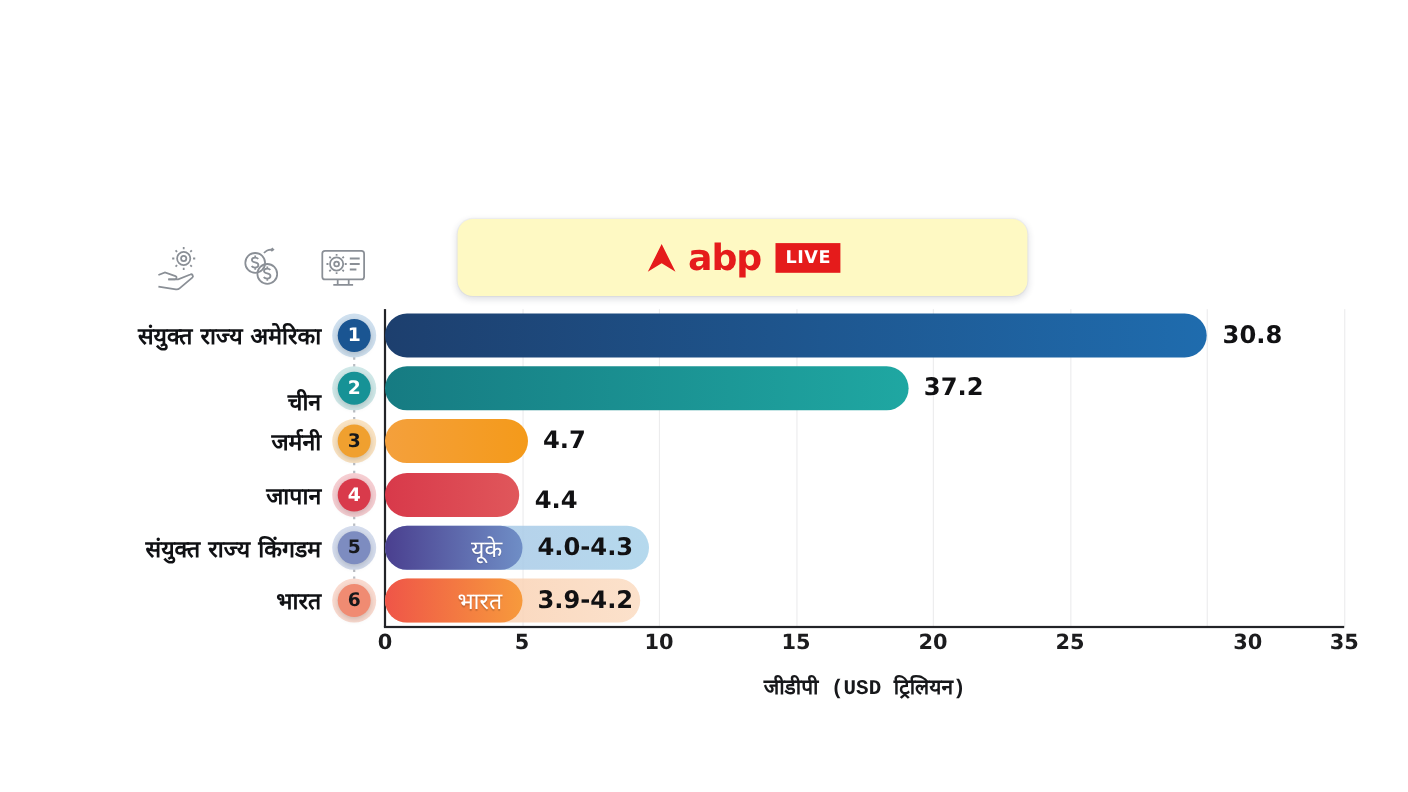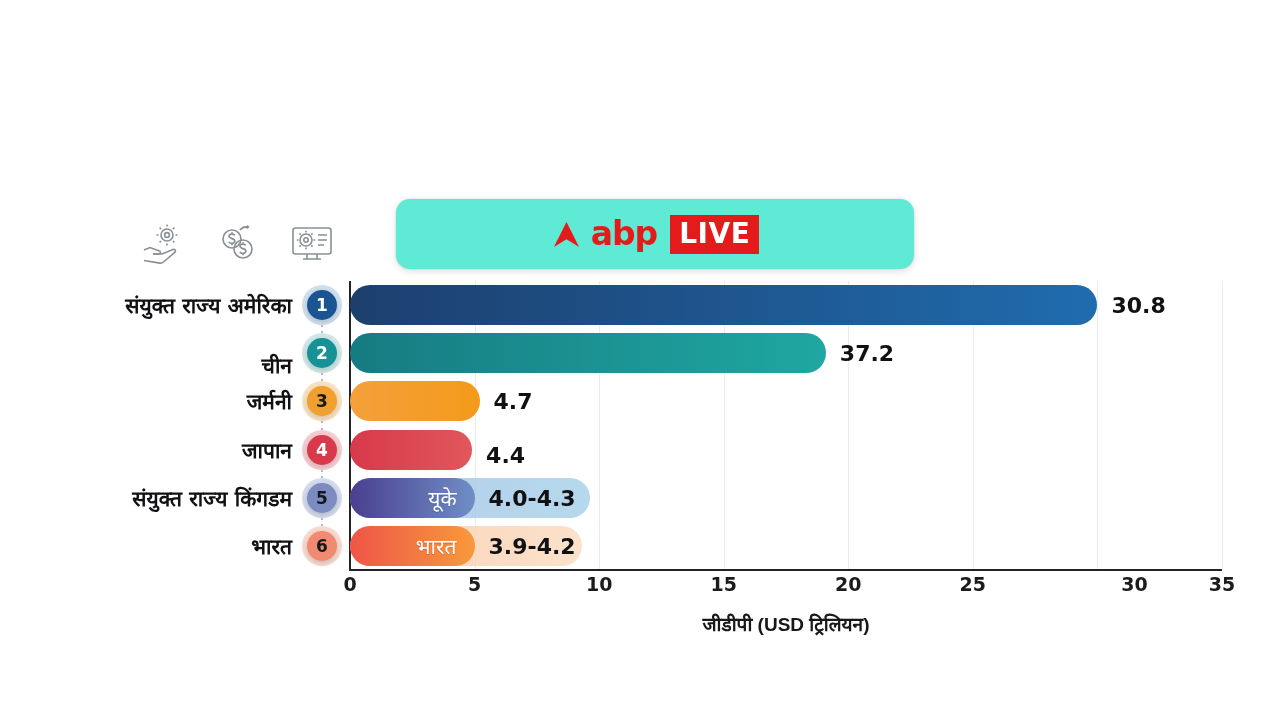--- a/index.html
+++ b/index.html
@@ -25,36 +25,36 @@
   
   .deco{position:absolute;top:219px;left:138px;width:215px;height:48px;}
   .deco .ic{position:absolute;top:0;width:48px;height:48px;color:#8a8f96;}
   .deco .ic svg{display:block;width:100%;height:100%;}
   .ic-1{left:0px;}
   .ic-2{left:76px;}
   .ic-3{left:150px;}
 
   
   .logo-card{
-    position:absolute;left:396px;top:199px;width:518px;height:70px;
-    background:#5eead4;border-radius:14px;
+    position:absolute;left:416px;top:199px;width:518px;height:70px;
+    background:#fef9c3;border-radius:14px;
     box-shadow:0 2px 7px rgba(30,40,60,.16), 0 0 0 1px rgba(0,0,0,.035);
     display:flex;justify-content:center;
   }
   .logo{display:flex;align-items:center;gap:9px;}
   .logo-mark{width:31px;height:31px;position:relative;}
   .logo-mark svg{display:block;width:100%;height:100%;}
   .logo-abp{
     font-size:33px;font-weight:700;color:#e51b1b;line-height:1;
     letter-spacing:-1px;font-family:"DejaVu Sans","Liberation Sans",sans-serif;
     position:relative;top:-1px;
   }
   .logo-live{
     background:#e51b1b;color:#ffffff;
-    font-size:28px;font-weight:700;line-height:1;
+    font-size:16px;font-weight:700;line-height:1;
     padding:5px 9px 6px 9px;letter-spacing:.5px;
     margin-left:4px;
     font-family:"DejaVu Sans","Liberation Sans",sans-serif;
   }
 
   
   
   .plot{
     position:absolute;left:350px;top:281px;width:872px;height:289px;
   }
@@ -68,21 +68,21 @@
     position:absolute;left:-1px;right:0;bottom:-1px;height:2px;background:#222327;
   }
   .tick-label{
     position:absolute;top:292px;transform:translateX(-50%);
     font-size:19px;font-weight:600;color:#1c1c1e;
     font-family:"DejaVu Sans","Liberation Sans",sans-serif;
   }
   .x-axis-title{
     position:absolute;left:0;top:330px;width:872px;text-align:center;
     font-size:19px;font-weight:600;color:#17181b;
-    font-family:Liberation Sans, sans-serif;
+    font-family:Liberation Mono, monospace;
   }
 
   .row{position:absolute;left:0;height:48px;}
   .bar{
     position:absolute;left:0;top:0;height:100%;
     border-radius:24px;
   }
   .bar-ext{
     position:absolute;top:0;height:100%;left:0;border-radius:24px;
   }

